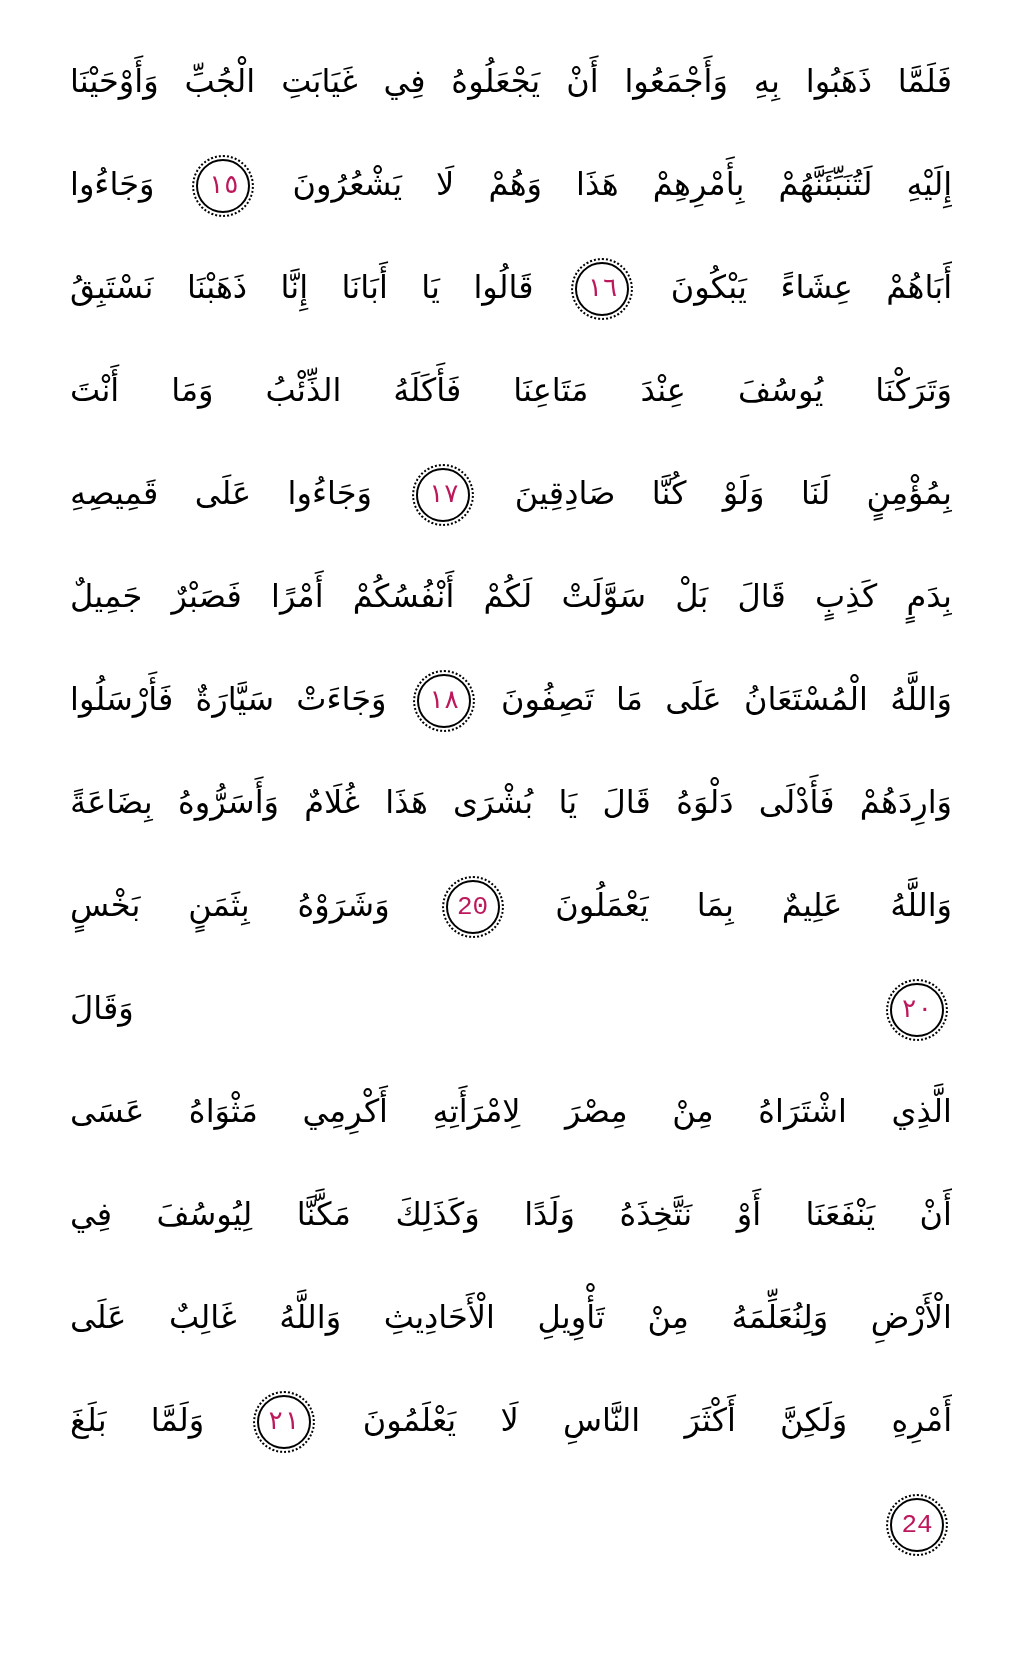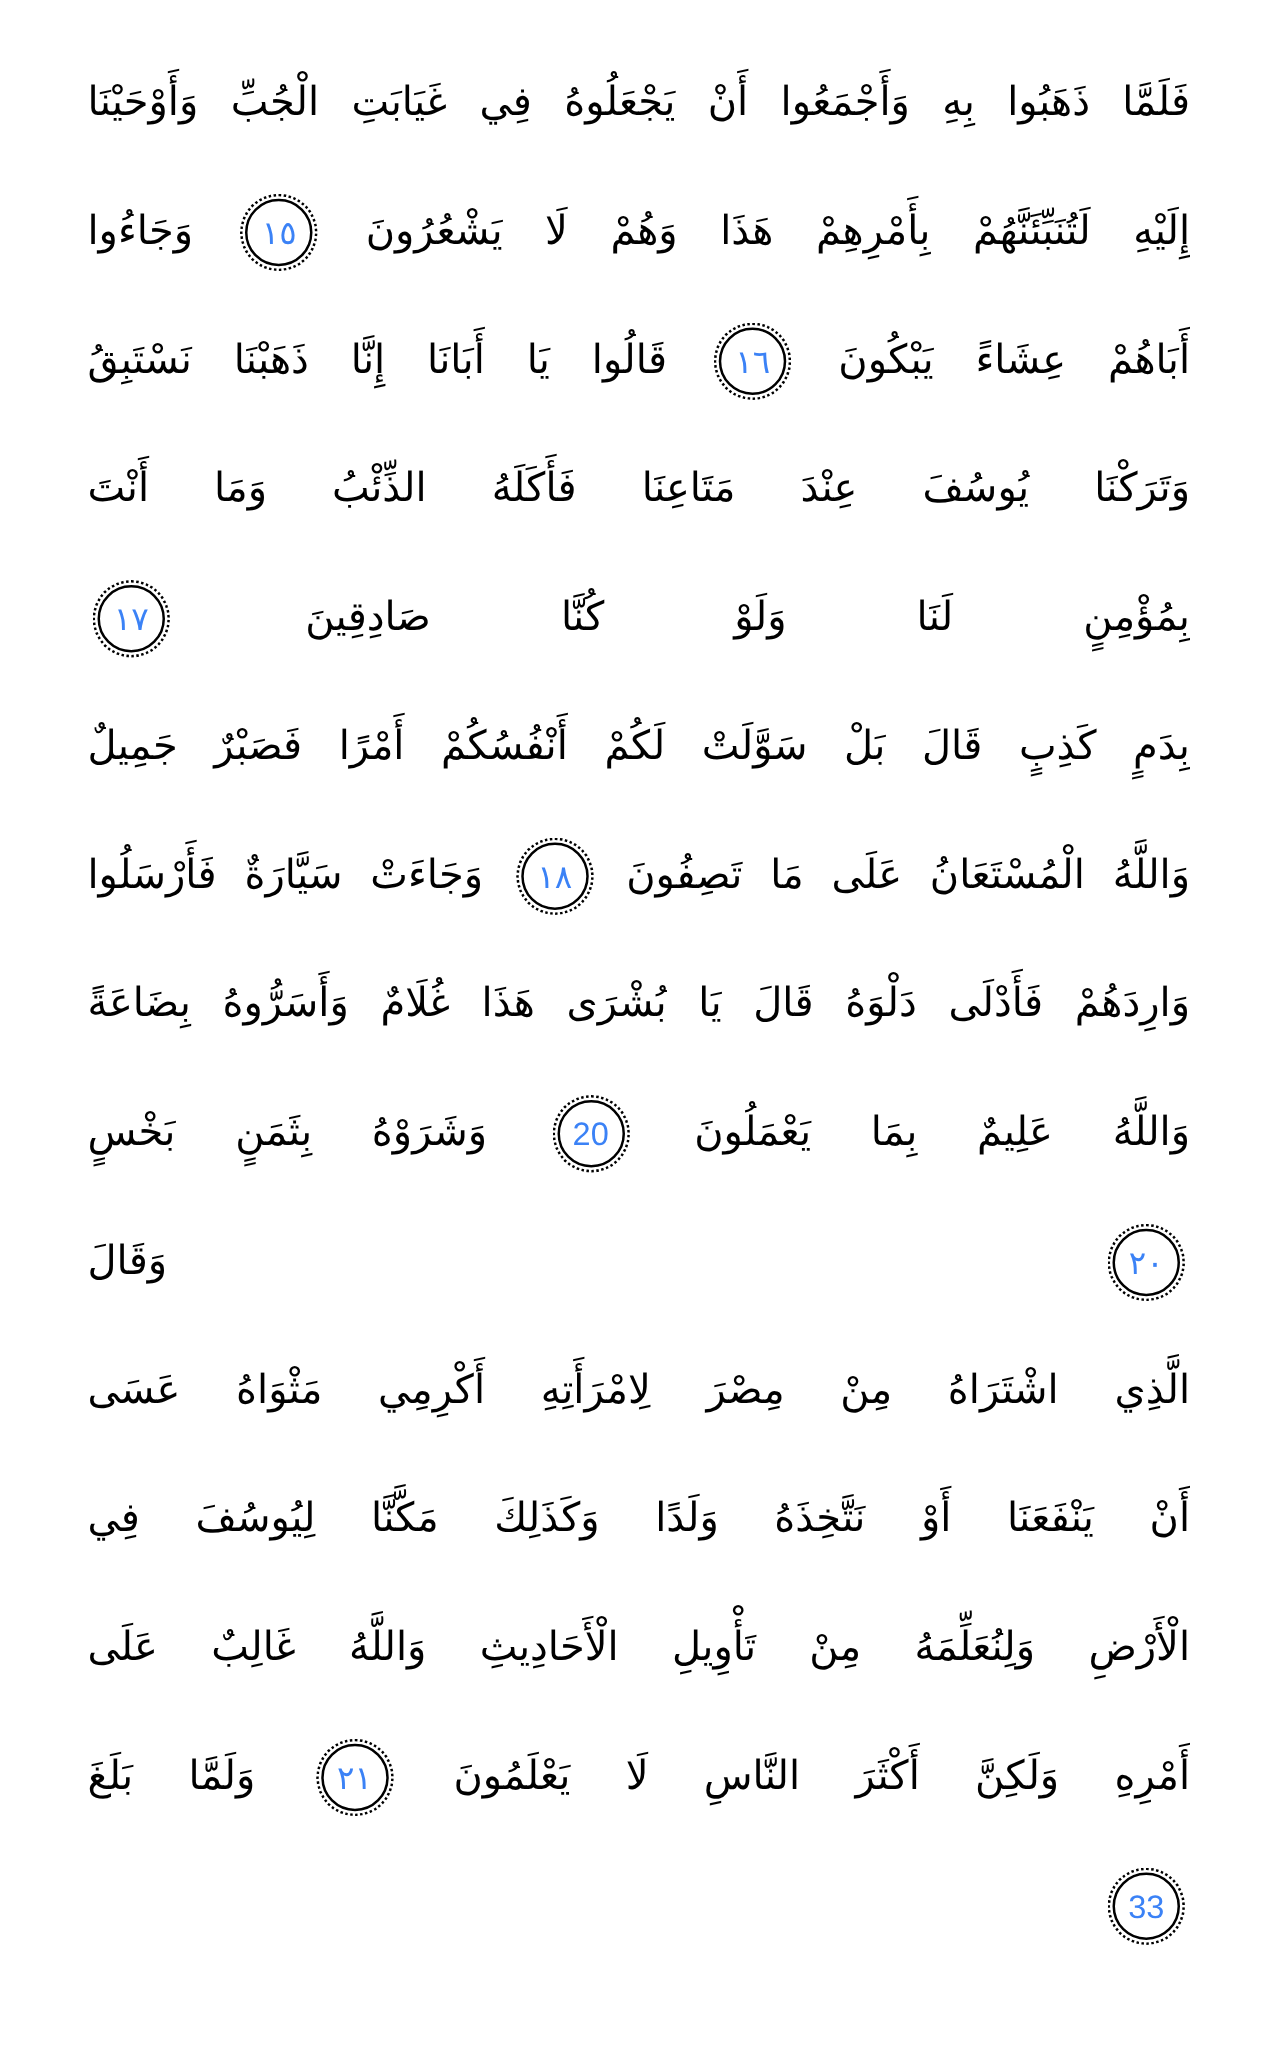--- a/index.html
+++ b/index.html
@@ -43,57 +43,57 @@
     height: 54px;
     border: 2px solid #000000;
     border-radius: 50%;
     outline: 2px dotted #000000;
     outline-offset: 2px;
     vertical-align: middle;
     margin: 0 8px;
     background: #ffffff;
   }
   .ayah-number {
-    font-family: Liberation Sans, sans-serif;
+    font-family: Liberation Mono, monospace;
     font-size: 26px;
     line-height: 1;
-    color: #3b82f6;
+    color: #be185d;
     direction: rtl;
   }
 </style>
 </head>
 <body>
 
 <main class="page">
   <div class="text-block" id="lines">
       <div class="line"><span class="ayah-text">فَلَمَّا ذَهَبُوا بِهِ وَأَجْمَعُوا أَنْ يَجْعَلُوهُ فِي غَيَابَتِ الْجُبِّ وَأَوْحَيْنَا</span> </div>
       <div class="line"><span class="ayah-text">إِلَيْهِ لَتُنَبِّئَنَّهُمْ بِأَمْرِهِمْ هَذَا وَهُمْ لَا يَشْعُرُونَ</span> <span class="ayah-marker">
           <span class="ayah-number">١٥</span>
         </span> <span class="ayah-text">وَجَاءُوا</span> </div>
       <div class="line"><span class="ayah-text">أَبَاهُمْ عِشَاءً يَبْكُونَ</span> <span class="ayah-marker">
           <span class="ayah-number">١٦</span>
         </span> <span class="ayah-text">قَالُوا يَا أَبَانَا إِنَّا ذَهَبْنَا نَسْتَبِقُ</span> </div>
       <div class="line"><span class="ayah-text">وَتَرَكْنَا يُوسُفَ عِنْدَ مَتَاعِنَا فَأَكَلَهُ الذِّئْبُ وَمَا أَنْتَ</span> </div>
       <div class="line"><span class="ayah-text">بِمُؤْمِنٍ لَنَا وَلَوْ كُنَّا صَادِقِينَ</span> <span class="ayah-marker">
           <span class="ayah-number">١٧</span>
-        </span>  </div>
+        </span> <span class="ayah-text">وَجَاءُوا عَلَى قَمِيصِهِ</span> </div>
       <div class="line"><span class="ayah-text">بِدَمٍ كَذِبٍ قَالَ بَلْ سَوَّلَتْ لَكُمْ أَنْفُسُكُمْ أَمْرًا فَصَبْرٌ جَمِيلٌ</span> </div>
       <div class="line"><span class="ayah-text">وَاللَّهُ الْمُسْتَعَانُ عَلَى مَا تَصِفُونَ</span> <span class="ayah-marker">
           <span class="ayah-number">١٨</span>
         </span> <span class="ayah-text">وَجَاءَتْ سَيَّارَةٌ فَأَرْسَلُوا</span> </div>
       <div class="line"><span class="ayah-text">وَارِدَهُمْ فَأَدْلَى دَلْوَهُ قَالَ يَا بُشْرَى هَذَا غُلَامٌ وَأَسَرُّوهُ بِضَاعَةً</span> </div>
       <div class="line"><span class="ayah-text">وَاللَّهُ عَلِيمٌ بِمَا يَعْمَلُونَ</span> <span class="ayah-marker">
           <span class="ayah-number">20</span>
         </span> <span class="ayah-text">وَشَرَوْهُ بِثَمَنٍ بَخْسٍ</span> </div>
       <div class="line"> <span class="ayah-marker">
           <span class="ayah-number">٢٠</span>
         </span> <span class="ayah-text">وَقَالَ</span> </div>
       <div class="line"><span class="ayah-text">الَّذِي اشْتَرَاهُ مِنْ مِصْرَ لِامْرَأَتِهِ أَكْرِمِي مَثْوَاهُ عَسَى</span> </div>
       <div class="line"><span class="ayah-text">أَنْ يَنْفَعَنَا أَوْ نَتَّخِذَهُ وَلَدًا وَكَذَلِكَ مَكَّنَّا لِيُوسُفَ فِي</span> </div>
       <div class="line"><span class="ayah-text">الْأَرْضِ وَلِنُعَلِّمَهُ مِنْ تَأْوِيلِ الْأَحَادِيثِ وَاللَّهُ غَالِبٌ عَلَى</span> </div>
       <div class="line"><span class="ayah-text">أَمْرِهِ وَلَكِنَّ أَكْثَرَ النَّاسِ لَا يَعْلَمُونَ</span> <span class="ayah-marker">
           <span class="ayah-number">٢١</span>
         </span> <span class="ayah-text">وَلَمَّا بَلَغَ</span> </div>
       <div class="line"> <span class="ayah-marker">
-          <span class="ayah-number">33</span>
+          <span class="ayah-number">24</span>
         </span> </div>
     </div>
 </main>
 
 </body></html>

